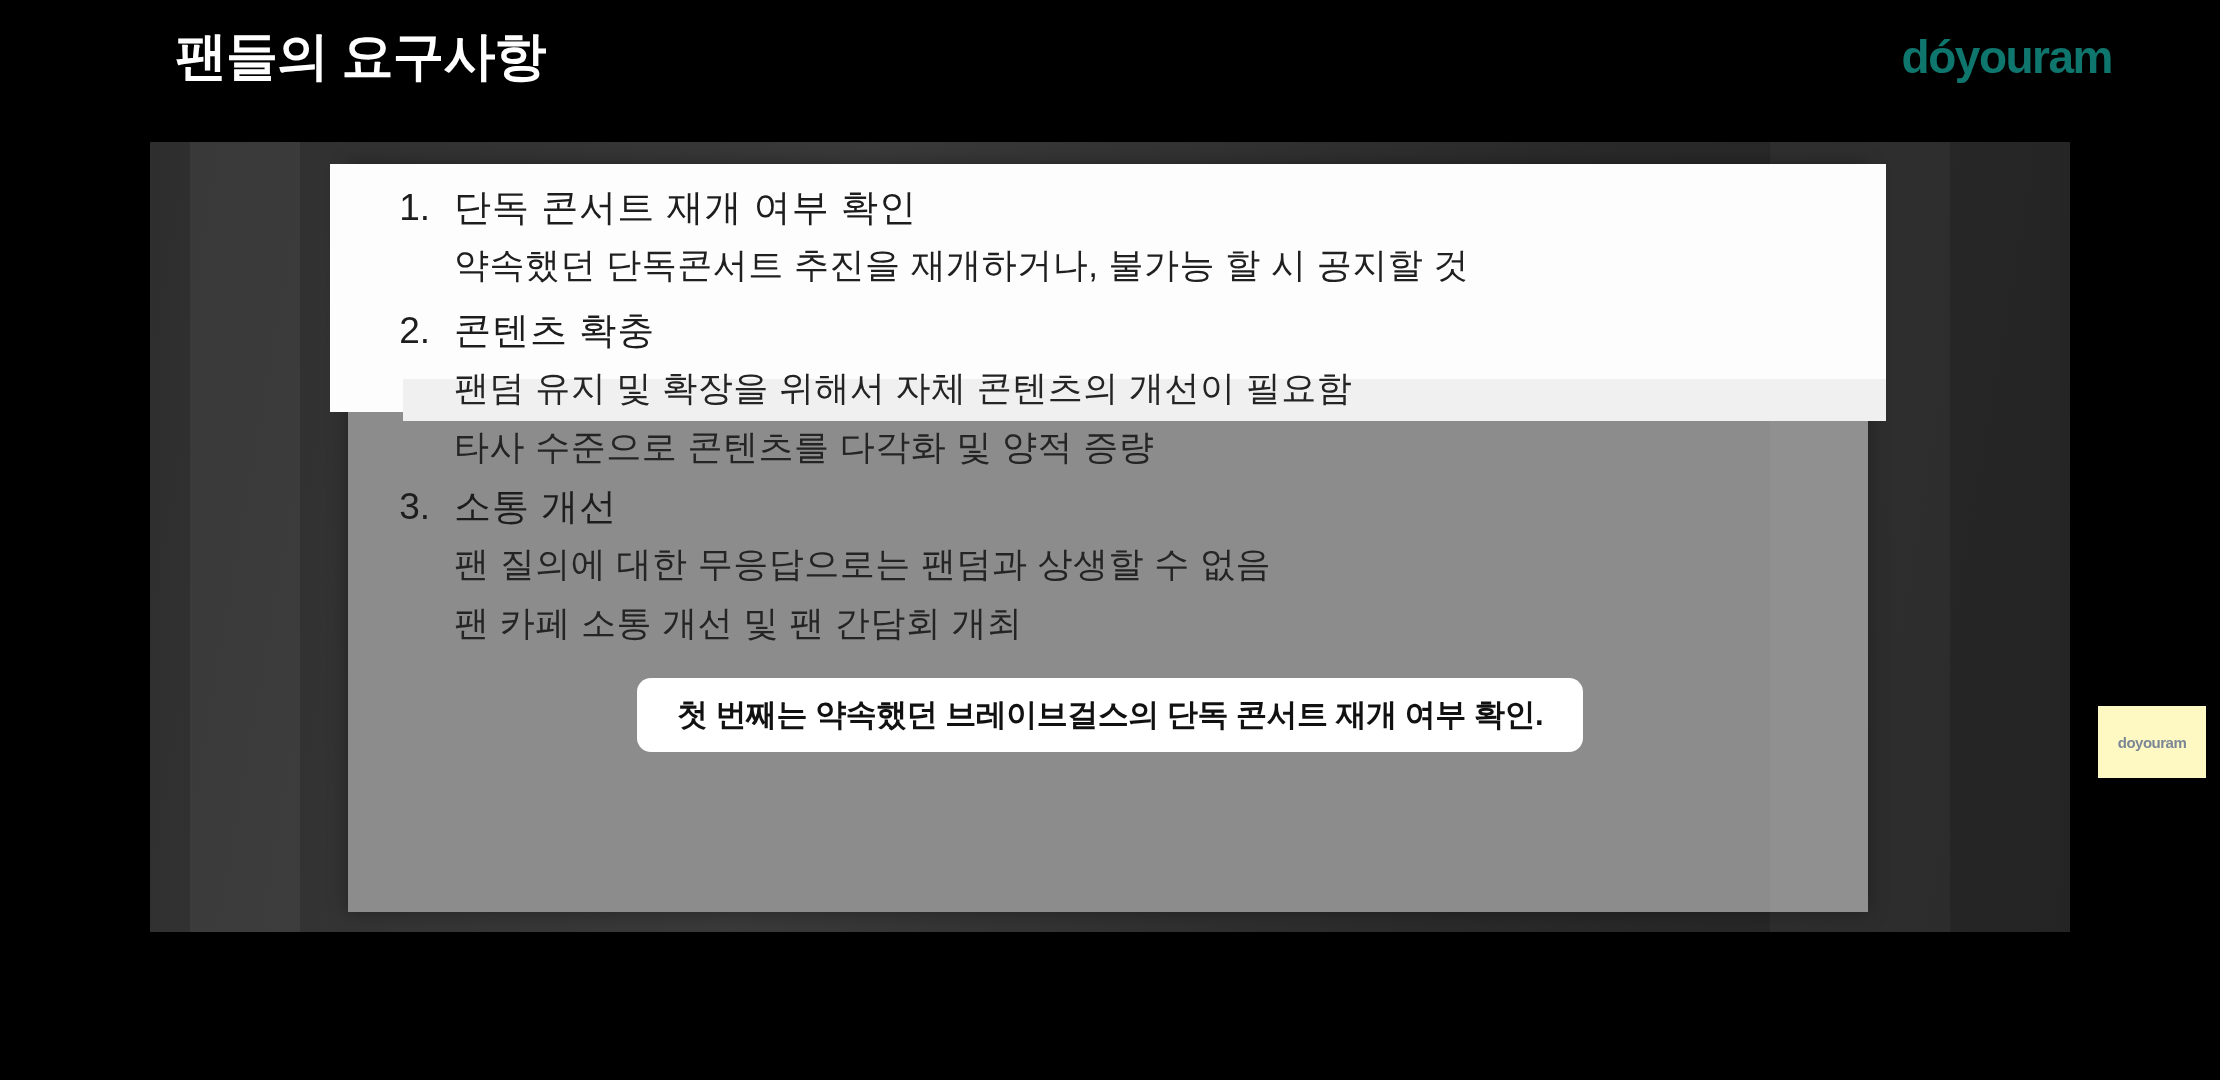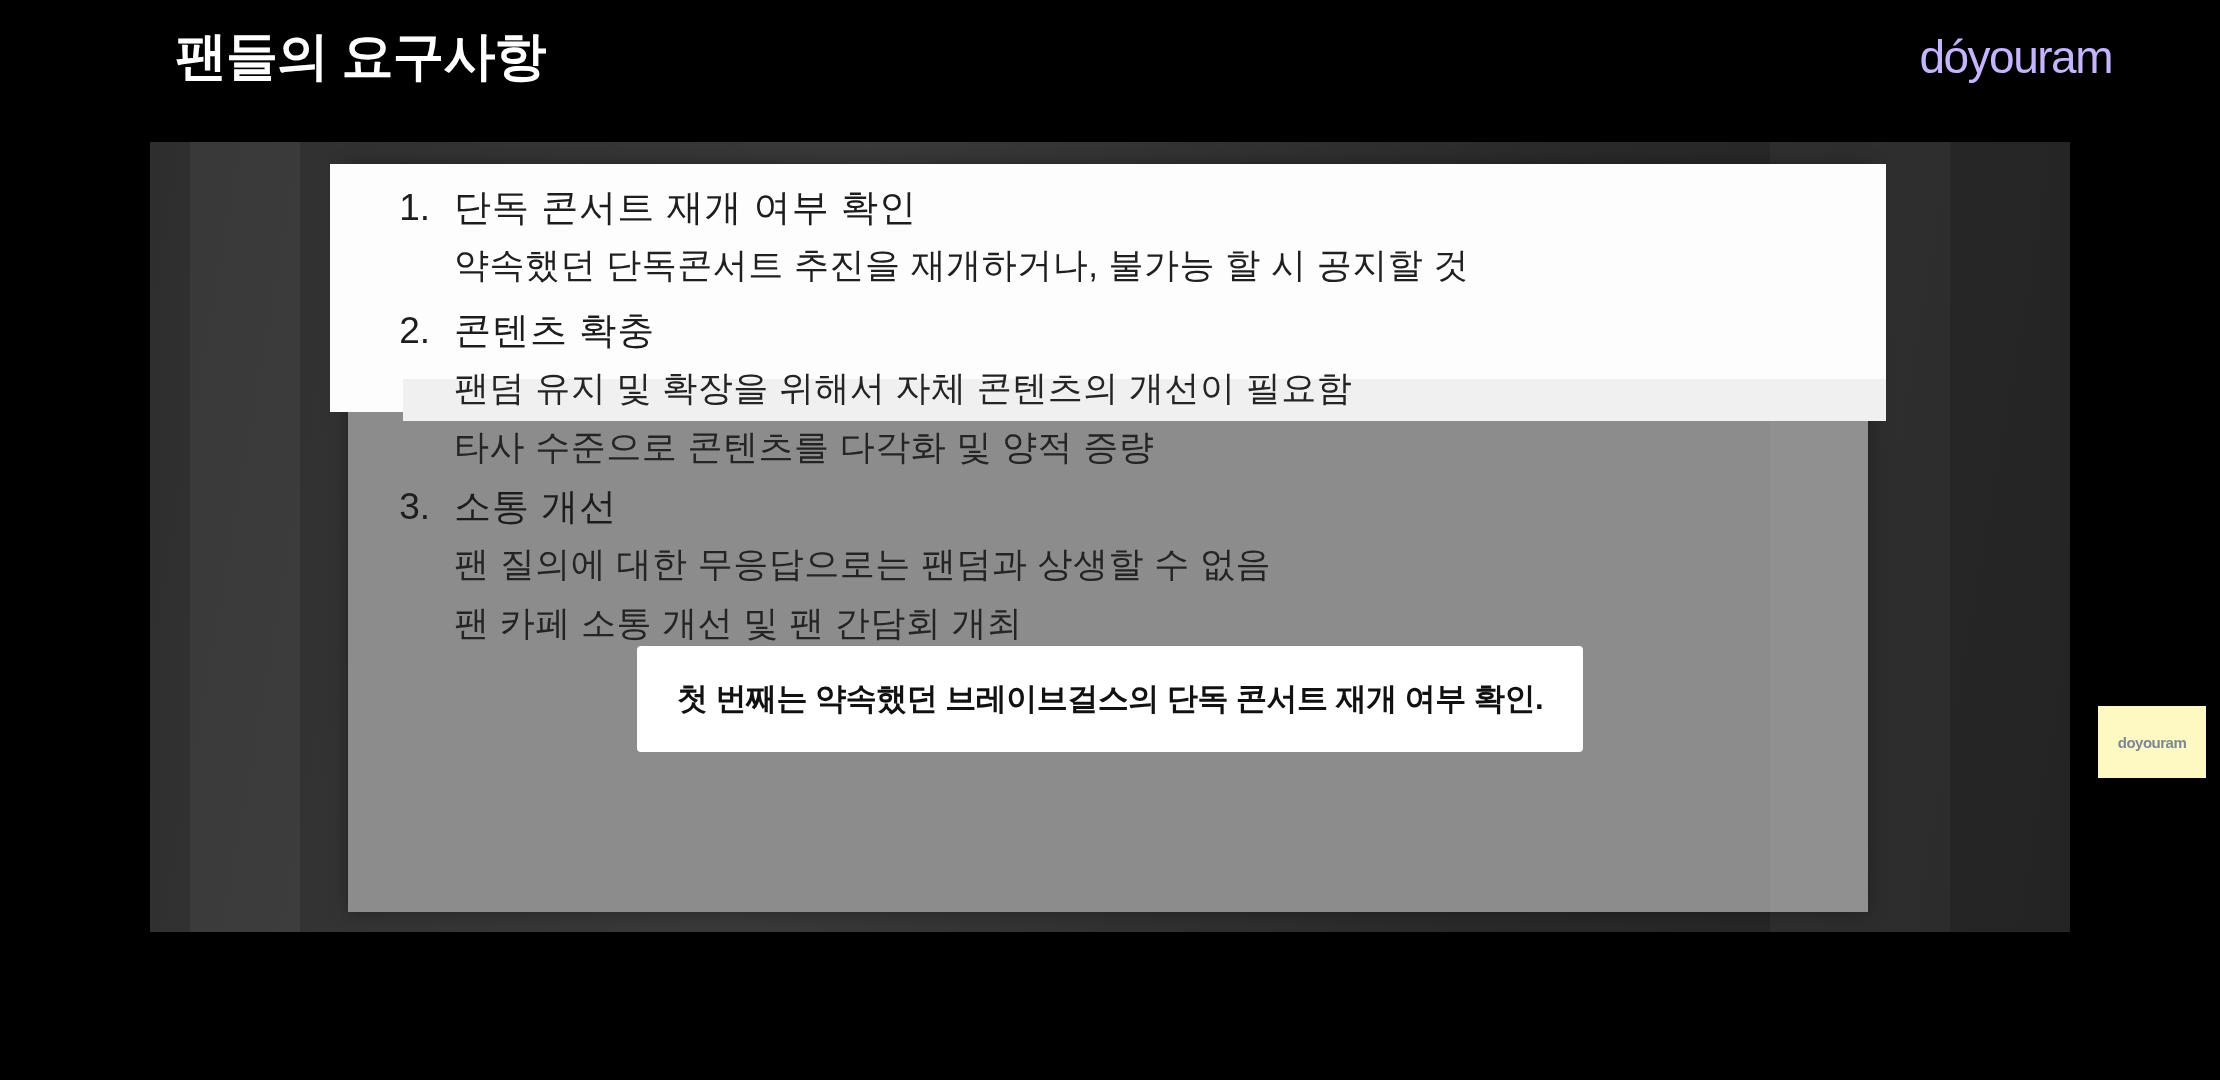--- a/index.html
+++ b/index.html
@@ -28,22 +28,22 @@
     color: #ffffff;
     letter-spacing: -1px;
     white-space: nowrap;
   }
 
   .brand-logo {
     position: absolute;
     right: 108px;
     top: 30px;
     font-size: 46px;
-    font-weight: normal;
-    color: #c4b5fd;
+    font-weight: bold;
+    color: #0f766e;
     letter-spacing: -1.5px;
     white-space: nowrap;
   }
   .brand-logo .dot-o {
     position: relative;
     display: inline-block;
   }
 
   
   .video-area {
@@ -145,22 +145,22 @@
   
   .caption {
     position: absolute;
     left: 50%;
     transform: translateX(-50%);
     bottom: 48px;
     background: #ffffff;
     color: #111111;
     font-size: 31px;
     font-weight: bold;
-    padding: 32px 40px;
-    border-radius: 4px;
+    padding: 16px 40px;
+    border-radius: 14px;
     white-space: nowrap;
     letter-spacing: -0.5px;
   }
 
   
   .corner-mark {
     position: absolute;
     right: 14px;
     bottom: 22px;
     width: 108px;

